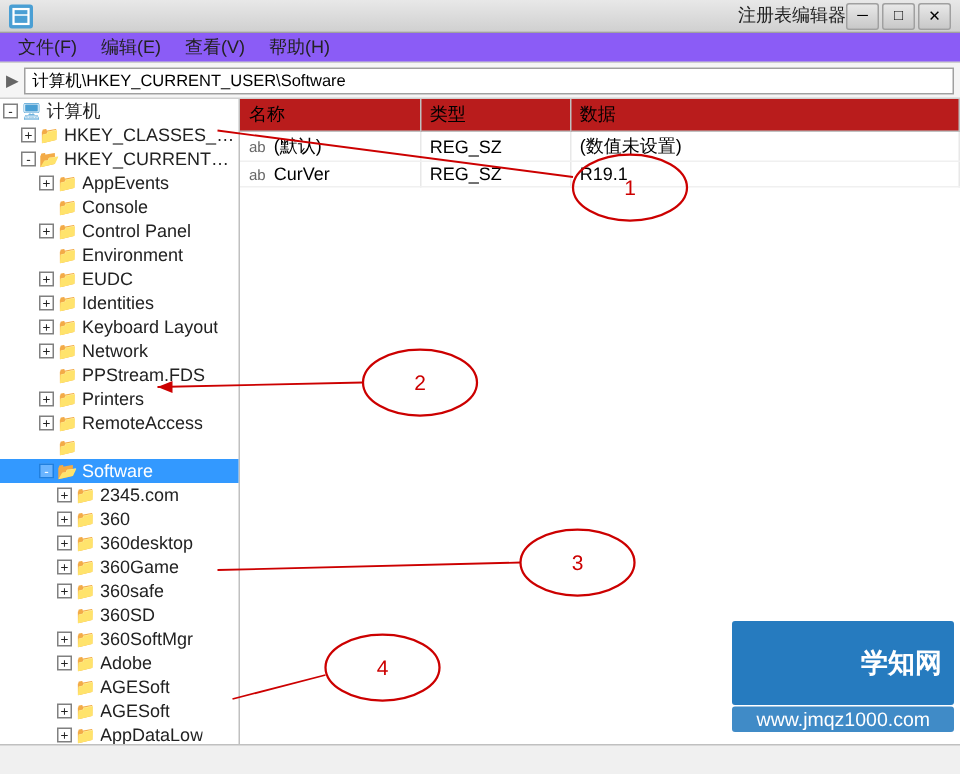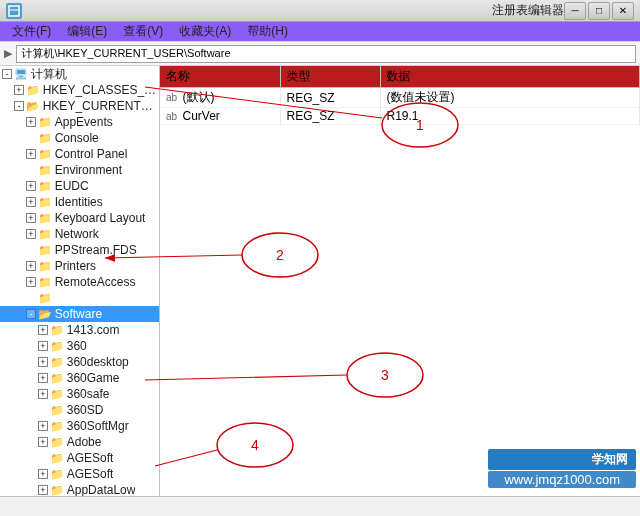--- a/index.html
+++ b/index.html
@@ -230,21 +230,20 @@
     <div class="title-btn">─</div>
     <div class="title-btn">□</div>
     <div class="title-btn">✕</div>
   </div>
 </div>
 
 <div class="menu-bar">
   <span class="menu-item">文件(F)</span>
   <span class="menu-item">编辑(E)</span>
   <span class="menu-item">查看(V)</span>
-  <span class="menu-item">收藏夹(A)</span>
   <span class="menu-item">帮助(H)</span>
 </div>
 
 <div class="toolbar">
   <div style="display:flex;align-items:center;gap:4px;width:100%;">
     <span style="color:#666;font-size:11px;">▶</span>
     <div style="flex:1;height:18px;background:white;border:1px solid #a0a0a0;padding:0 4px;display:flex;align-items:center;font-size:11px;">
       <span>计算机\HKEY_CURRENT_USER\Software</span>
     </div>
   </div>
@@ -346,21 +345,21 @@
 
       <div class="tree-item tree-indent-2 selected" style="background:#3399ff;color:white;">
         <span class="expand-btn" style="background:#6ab4ff;border-color:#2080e0;">-</span>
         <span class="folder-icon" style="color:#ffe082;">📂</span>
         <span class="item-label">Software</span>
       </div>
 
       <div class="tree-item tree-indent-3">
         <span class="expand-btn">+</span>
         <span class="folder-icon" style="color:#e8c040;">📁</span>
-        <span class="item-label">1413.com</span>
+        <span class="item-label">2345.com</span>
       </div>
 
       <div class="tree-item tree-indent-3">
         <span class="expand-btn">+</span>
         <span class="folder-icon" style="color:#e8c040;">📁</span>
         <span class="item-label">360</span>
       </div>
 
       <div class="tree-item tree-indent-3">
         <span class="expand-btn">+</span>
@@ -469,15 +468,15 @@
   <ellipse cx="385" cy="375" rx="38" ry="22" fill="none" stroke="#cc0000" stroke-width="1.5"></ellipse>
   <text x="385" y="380" text-anchor="middle" fill="#cc0000" font-size="14" font-family="Arial">3</text>
   <line x1="145" y1="380" x2="347" y2="375" stroke="#cc0000" stroke-width="1.2"></line>
 
   <ellipse cx="255" cy="445" rx="38" ry="22" fill="none" stroke="#cc0000" stroke-width="1.5"></ellipse>
   <text x="255" y="450" text-anchor="middle" fill="#cc0000" font-size="14" font-family="Arial">4</text>
   <line x1="155" y1="466" x2="217" y2="450" stroke="#cc0000" stroke-width="1.2"></line>
 </svg>
 
 <div style="position:absolute;bottom:28px;right:4px;text-align:right;">
-  <div style="background:rgba(0,100,180,0.85);color:white;font-size:12px;padding:2px 8px;font-weight:bold;border-radius:2px;">学知网</div>
+  <div style="background:rgba(0,100,180,0.85);color:white;font-size:18px;padding:16px 8px;font-weight:bold;border-radius:2px;">学知网</div>
   <div style="background:rgba(0,100,180,0.75);color:white;font-size:13px;padding:1px 16px;border-radius:2px;margin-top:1px;">www.jmqz1000.com</div>
 </div>
 
 </body></html>

